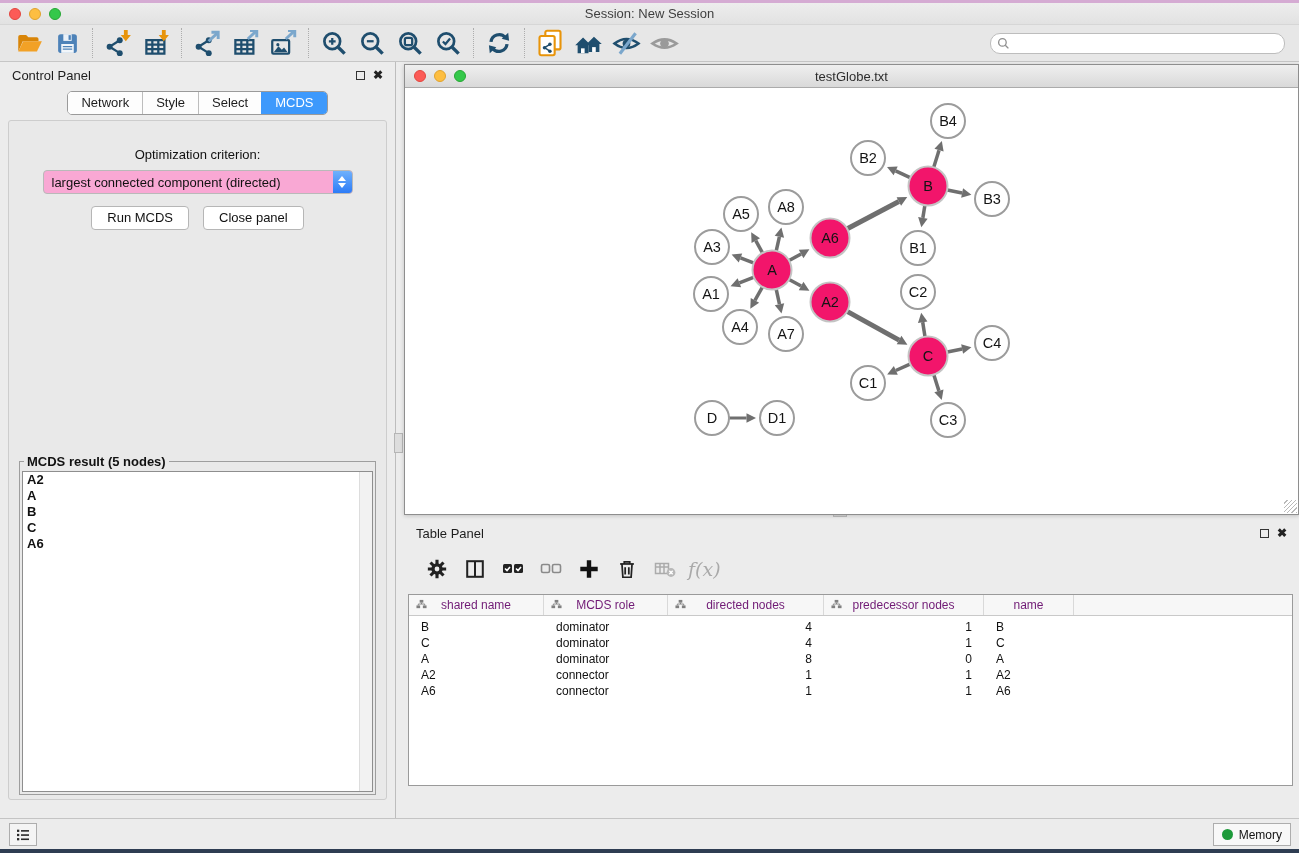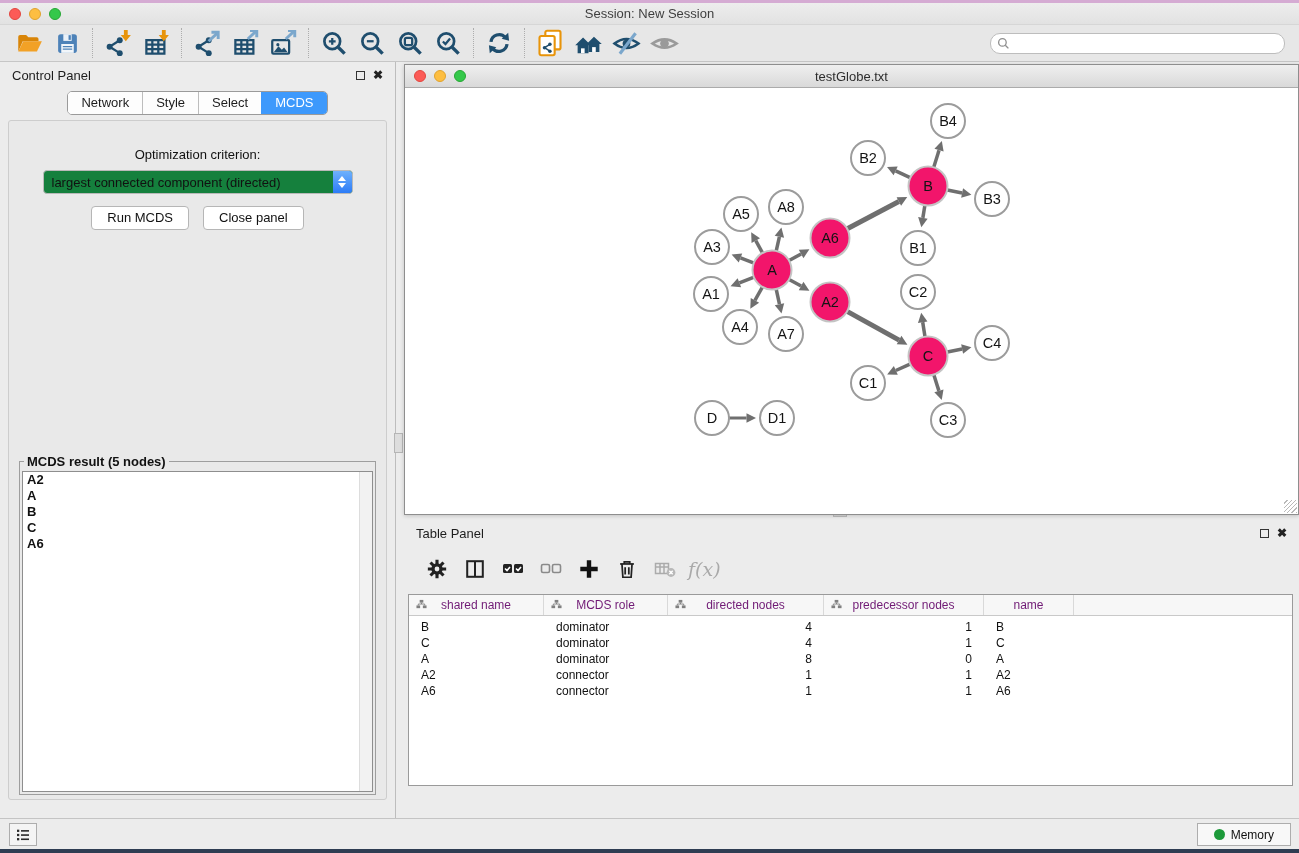--- a/index.html
+++ b/index.html
@@ -48,21 +48,21 @@
   .seg-tabs { display:flex; border:1px solid #9A9A9A; border-radius:5px; background:#FDFDFD; overflow:hidden; }
   .seg { padding:3px 13px 4px; font-size:13px; color:#1d1d1d; border-left:1px solid #BDBDBD; background:#FDFDFD; white-space:nowrap; }
   .seg:first-child { border-left:none; }
   .seg.active { background:#3D99FC; border-color:#3D99FC; color:#fff; }
   .cp-body {
     position:absolute; left:8px; right:8px; top:58px; bottom:18px;
     background:#E9E9E9; border:1px solid #CDCDCD; border-radius:3px;
   }
   .opt-label { margin-top:26px; text-align:center; font-size:13px; color:#111; }
   .dropdown {
-    margin:8px auto 8px; width:310px; height:24px; background:#15803d; border:1px solid #B9B9B9;
+    margin:8px auto 8px; width:310px; height:24px; background:#f9a8d4; border:1px solid #B9B9B9;
     border-radius:4px; display:flex; align-items:center; overflow:hidden;
   }
   .dd-text { flex:1; font-size:13px; color:#111; padding-left:8px; white-space:nowrap; }
   .dd-stepper { width:19px; height:100%; background:linear-gradient(#6FB1FC,#2D7CF7); display:flex; flex-direction:column; align-items:center; justify-content:center; gap:2px; }
   .dd-up { width:0; height:0; border-left:4px solid transparent; border-right:4px solid transparent; border-bottom:5px solid #fff; }
   .dd-dn { width:0; height:0; border-left:4px solid transparent; border-right:4px solid transparent; border-top:5px solid #fff; }
   .cp-buttons { margin-top:12px; display:flex; justify-content:center; gap:14px; }
   .mac-btn { background:#fff; border:1px solid #B6B6B6; border-radius:4px; padding:3px 15px 4px; font-size:13px; color:#111; }
   .mcds-fieldset { position:absolute; left:10px; right:10px; top:333px; bottom:4px; border:1px solid #9E9E9E; background:#E9E9E9;font-weight:bold; }
   .mcds-fieldset legend { font-size:13px; color:#111; margin-left:4px; padding:0 3px; }
@@ -88,21 +88,21 @@
   .tbl-header { display:flex; height:21px; background:#F7F7F7; border-bottom:1px solid #C9C9C9; }
   .col-h { position:relative; display:flex; align-items:center; justify-content:center; font-size:12px; color:#701a75; border-right:1px solid #D9D9D9; }
   .col-h .col-ic { position:absolute; left:7px; top:4px; }
   .tbl-row { display:flex; height:16px; align-items:center; }
   .tbl-row:first-child { margin-top:3px; }
   .cell { font-size:12px; color:#111; padding:0 12px; white-space:nowrap; overflow:hidden; }
   .tp-tabs-row { position:absolute; left:0; right:0; bottom:2px; height:26px; display:flex; justify-content:center; align-items:center; }
   
   .statusbar { position:absolute; left:0; top:818px; width:100%; height:31px; background:#ECECEC; border-top:1px solid #C4C4C4; }
   .list-btn { position:absolute; left:9px; top:4px; width:28px; height:23px; background:#F4F4F4; border:1px solid #ADADAD; display:flex; align-items:center; justify-content:center; }
-  .memory-btn { position:absolute; right:8px; top:4px; height:23px; background:#F8F8F8; border:1px solid #ADADAD; display:flex; align-items:center; gap:6px; padding:0 16px; }
+  .memory-btn { position:absolute; right:8px; top:4px; height:23px; background:#F8F8F8; border:1px solid #ADADAD; display:flex; align-items:center; gap:6px; padding:0 8px; }
   .memory-dot { width:11px; height:11px; border-radius:50%; background:#1D9A3A; }
   .memory-btn span.lbl { font-size:12px; color:#111; }
   .bottom-strip { position:absolute; left:0; top:849px; width:100%; height:4px; background:#2E3D52; }
 </style>
 </head>
 <body>
 
 <div class="screen">
 
   <div class="top-strip"></div>

